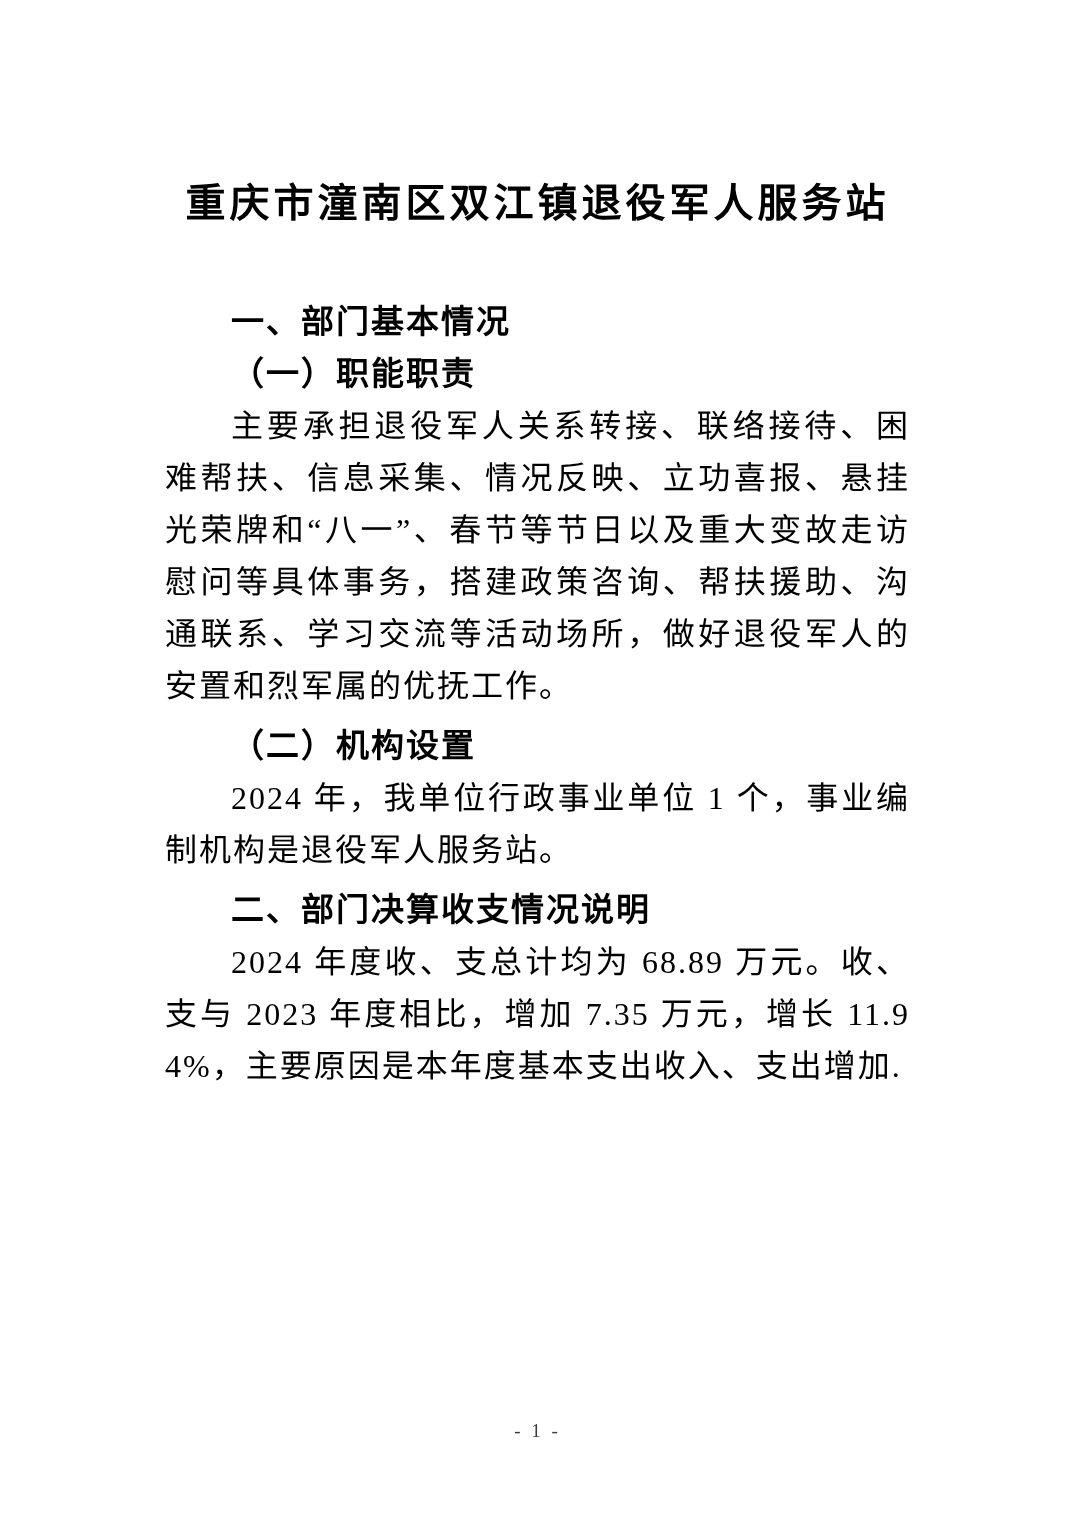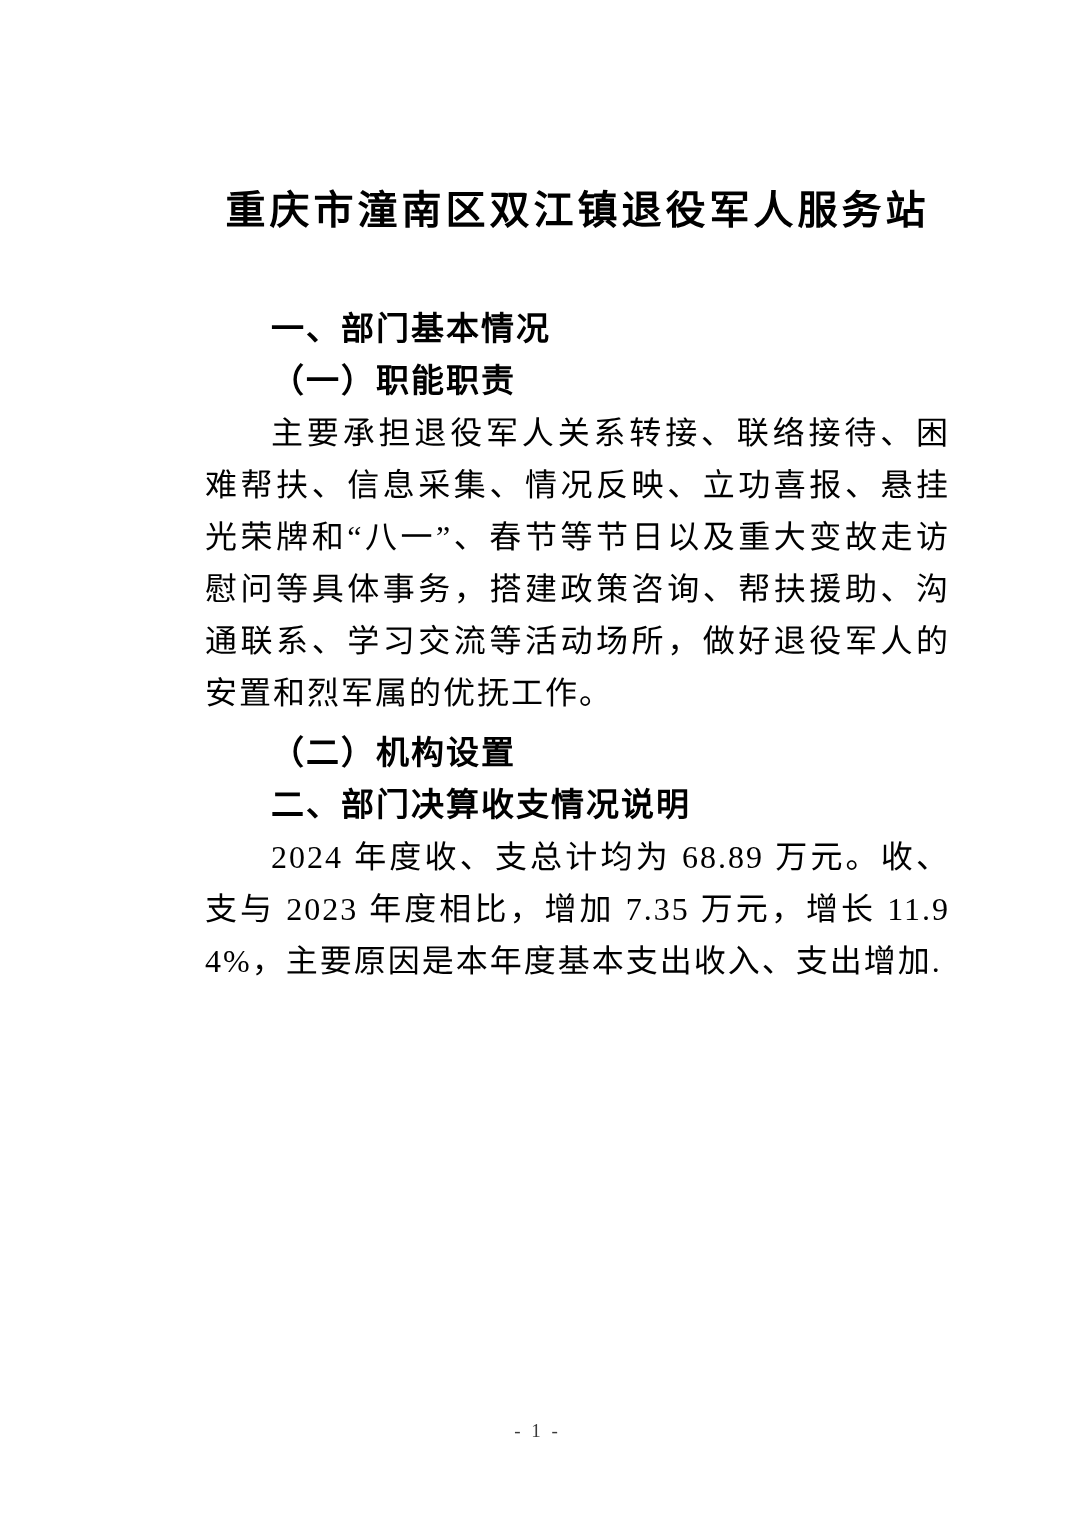--- a/index.html
+++ b/index.html
@@ -12,23 +12,22 @@
     width: 1075px;
     height: 1520px;
     background: #ffffff;
     color: #000000;
     font-family: "Liberation Serif", "DejaVu Serif", serif;
     overflow: hidden;
   }
   .content {
     position: absolute;
     left: 165px;
-    top: 183px;
+    top: 176px;
     width: 745px;
-    margin-left: 40px;
   }
   .doc-title {
     text-align: center;
     font-weight: bold;
     font-size: 40px;
     line-height: 56px;
     letter-spacing: 4px;
     margin: 0 0 64px 0;
   }
   .doc-title .title-line {
@@ -89,20 +88,21 @@
     </h1>
 
     <h2 class="h1">一、部门基本情况</h2>
 
     <h3 class="h2">（一）职能职责</h3>
 
     <p class="para">主要承担退役军人关系转接、联络接待、困难帮扶、信息采集、情况反映、立功喜报、悬挂光荣牌和“八一”、春节等节日以及重大变故走访慰问等具体事务，搭建政策咨询、帮扶援助、沟通联系、学习交流等活动场所，做好退役军人的安置和烈军属的优抚工作。</p>
 
     <h3 class="h2">（二）机构设置</h3>
 
+    <p class="para">2024 年，我单位行政事业单位 1 个，事业编制机构是退役军人服务站。</p>
 
     <h2 class="h1">二、部门决算收支情况说明</h2>
 
 
     <p class="para">2024 年度收、支总计均为 68.89 万元。收、支与 2023 年度相比，增加 7.35 万元，增长 11.94%，主要原因是本年度基本支出收入、支出增加.</p>
 
 
   </div>
 
   <div class="footer">- 1 -</div>

